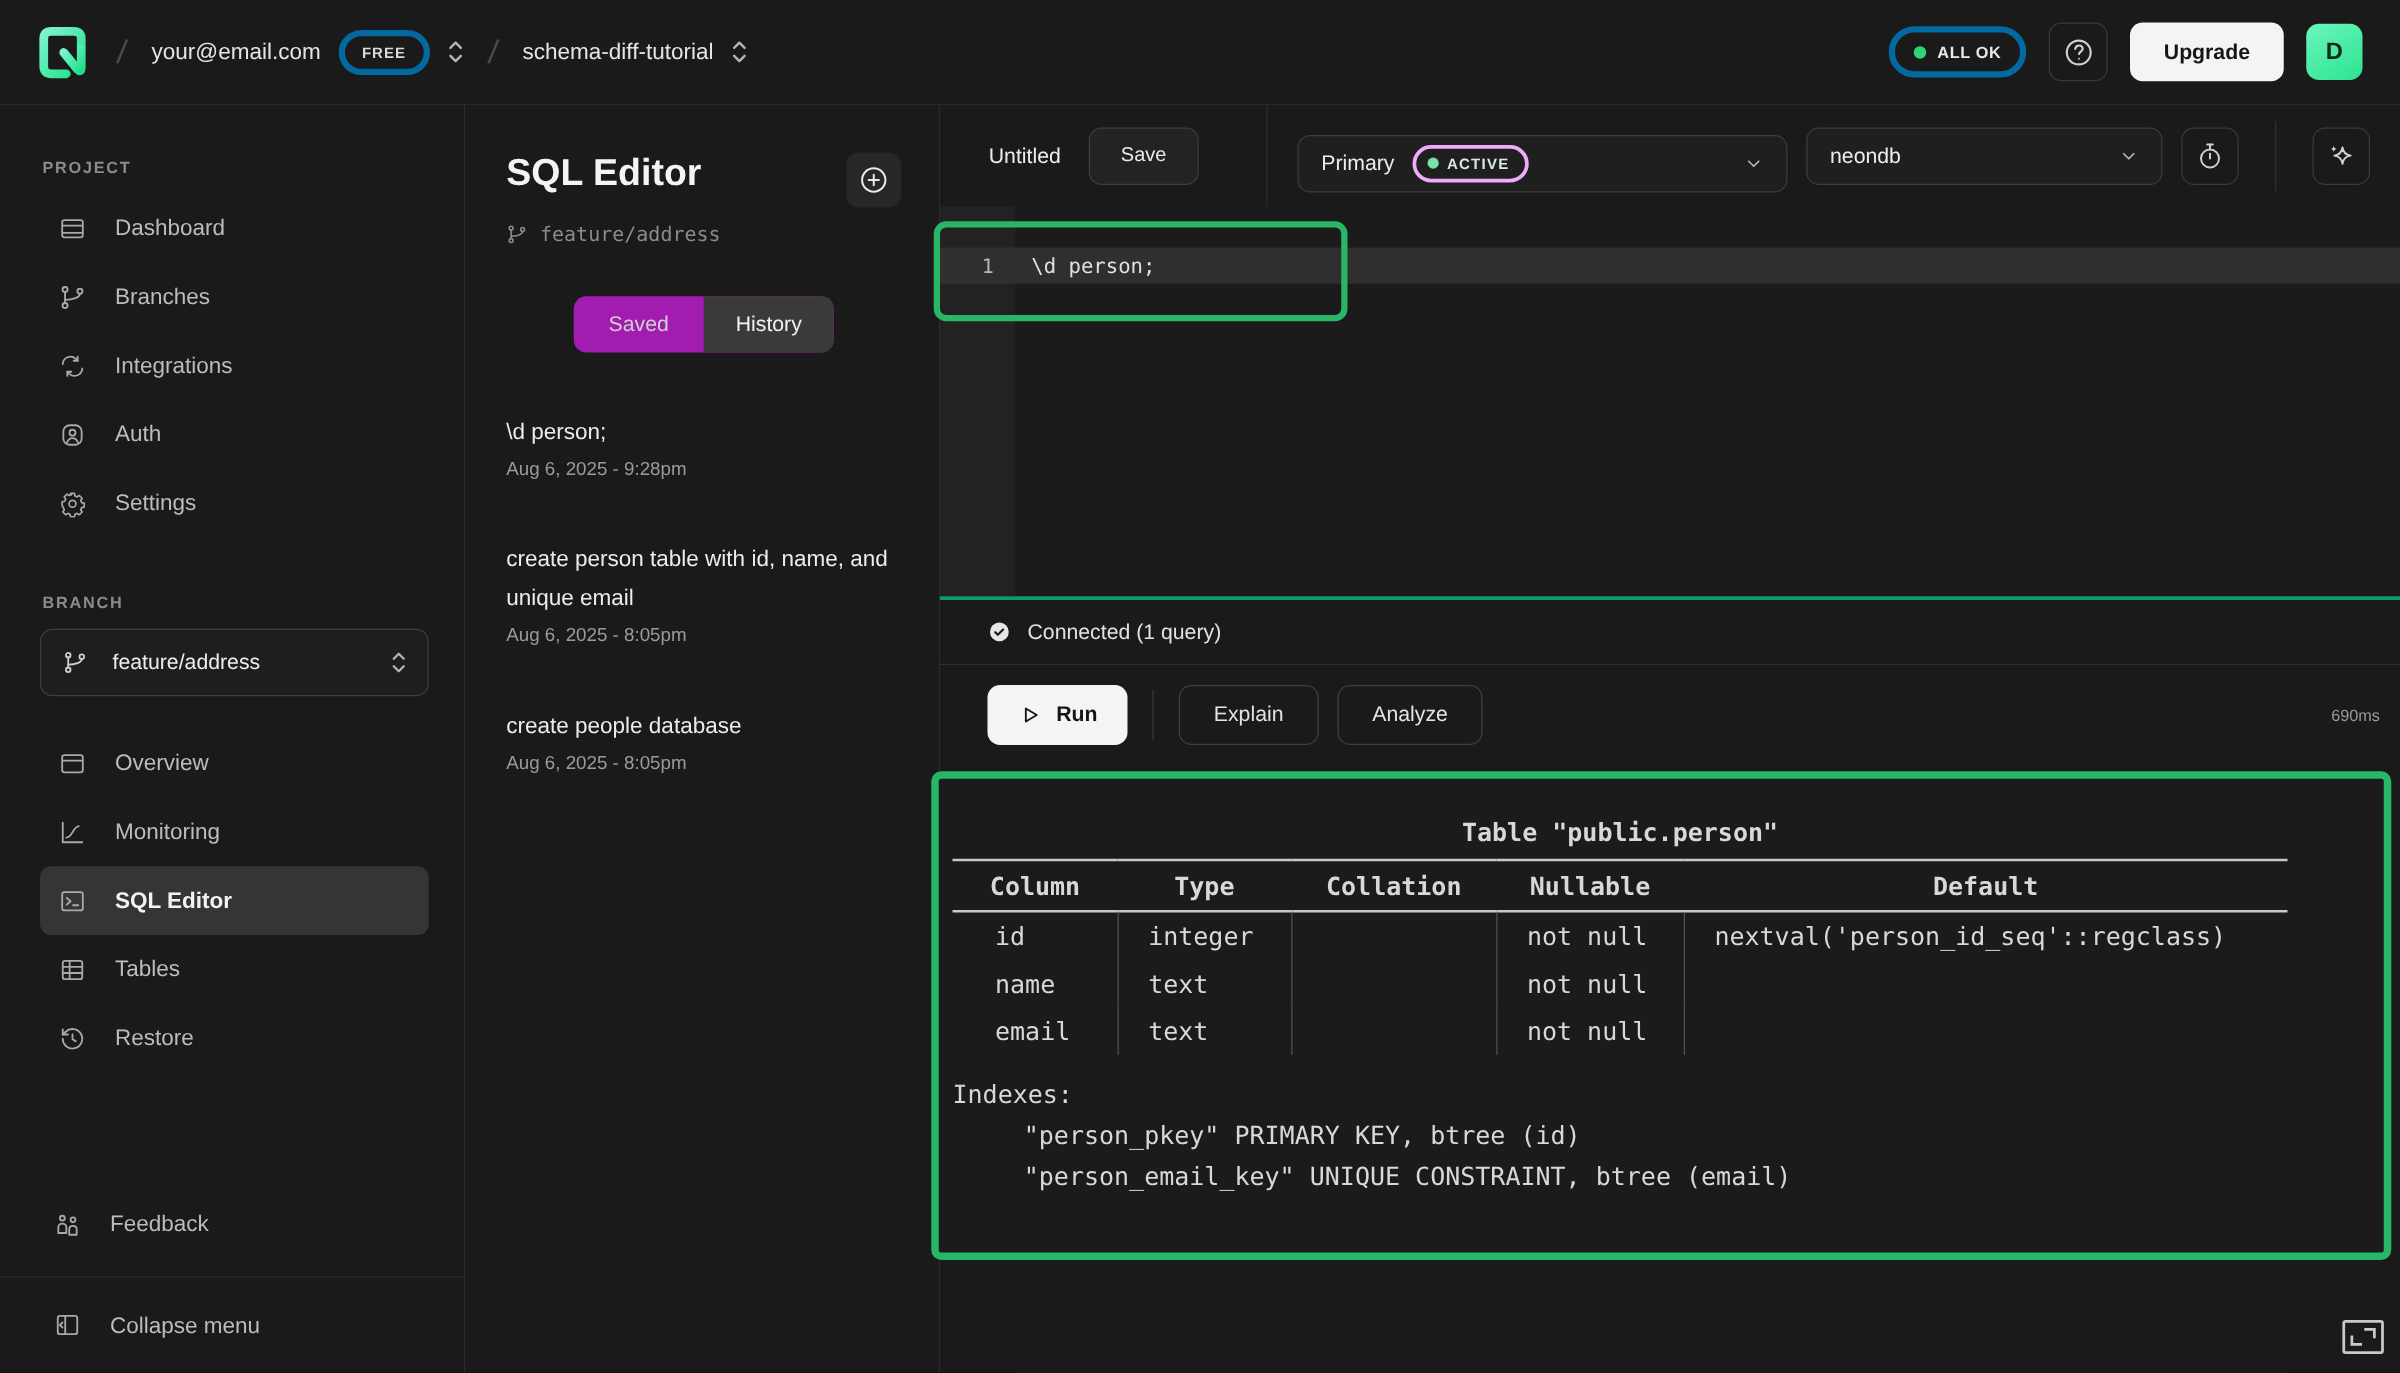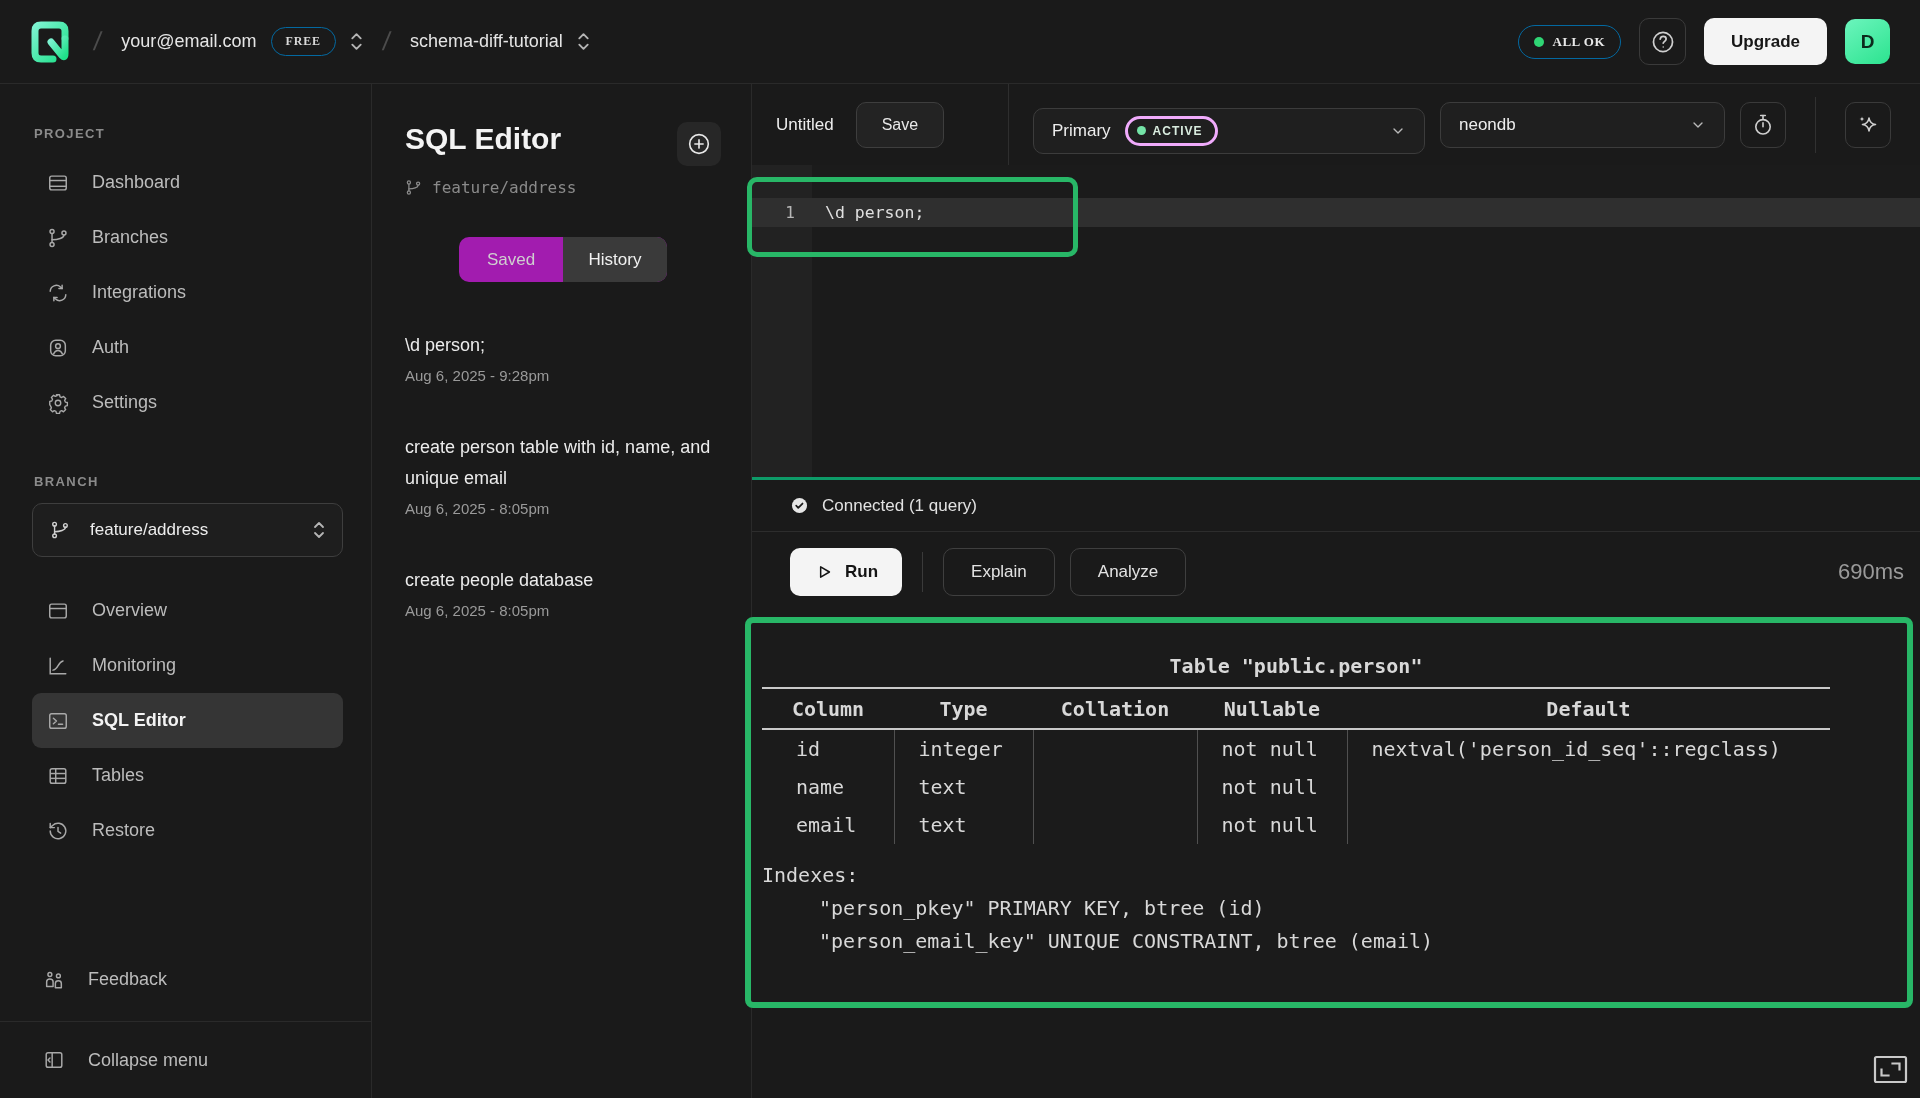--- a/index.html
+++ b/index.html
@@ -6,21 +6,21 @@
   #app{position:relative;width:1920px;height:1098px;background:#1a1a1a;overflow:hidden;
        font-family:"Liberation Sans",sans-serif;color:#e6e6e6;}
   svg{display:block}
   .mono{font-family:"DejaVu Sans Mono","Liberation Mono",monospace;}
 
   
   .topbar{position:absolute;left:0;top:0;right:0;height:84px;display:flex;align-items:center;
           padding:0 30px;box-sizing:border-box;border-bottom:1px solid #2a2a2a;background:#1a1a1a;}
   .crumb-slash{color:#4c4c4c;font-size:26px;font-weight:300;margin:0 20px;transform:skewX(-8deg);}
   .crumb-text{font-size:18px;color:#e5e5e5;}
-  .pill{border:1px solid #0369a1;border-radius:999px;color:#d9d9d9;font-family:Liberation Serif, serif;}
+  .pill{border:5px solid #0369a1;border-radius:999px;color:#d9d9d9;}
   .free-badge{font-size:12px;font-weight:700;letter-spacing:.8px;padding:6px 14px;margin-left:14px;}
   .updown{margin-left:14px;color:#b5b5b5;cursor:pointer;}
   .top-right{margin-left:auto;display:flex;align-items:center;gap:18px;}
   .allok{display:flex;align-items:center;gap:9px;padding:8px 15px;font-size:13px;font-weight:700;
          letter-spacing:.5px;color:#e9e9e9;}
   .dot{width:10px;height:10px;border-radius:50%;background:#2fd574;}
   .icon-btn{display:flex;align-items:center;justify-content:center;border:1px solid #3a3a3a;
             border-radius:10px;background:transparent;color:#cfcfcf;cursor:pointer;}
   .help-btn{width:47px;height:47px;}
   .upgrade-btn{height:47px;padding:0 27px;border-radius:10px;background:#f4f4f4;color:#161616;
@@ -57,21 +57,21 @@
              background:#a21caf;}
   .seg{flex:1;display:flex;align-items:center;justify-content:center;font-size:17px;color:#cfcfcf;cursor:pointer;}
   .seg.active{background:#3a3a3a;color:#f1f1f1;}
   .history{margin-top:48px;}
   .hist-item{margin-bottom:48px;cursor:pointer;}
   .hist-q{font-size:18px;color:#ececec;line-height:31px;max-width:310px;}
   .hist-t{font-size:15px;color:#9a9a9a;margin-top:6px;}
 
   
   .main{position:absolute;left:752px;top:84px;right:0;bottom:0;background:#1a1a1a;}
-  .main-toolbar{position:absolute;left:0;right:0;top:0;height:81px;display:flex;align-items:center;}
+  .main-toolbar{position:absolute;left:15px;right:0;top:0;height:81px;display:flex;align-items:center;}
   .tab-group{width:257px;box-sizing:border-box;padding:0 24px;display:flex;align-items:center;gap:22px;
              height:100%;border-right:1px solid #2e2e2e;}
   .tab-name{font-size:17px;color:#ededed;}
   .save-btn{height:46px;padding:0 25px;border-radius:10px;border:1px solid #3e3e3e;background:#232323;
             color:#e9e9e9;font-size:16px;cursor:pointer;font-family:"Liberation Sans",sans-serif;}
   .conn-group{flex:1;display:flex;align-items:center;gap:15px;padding:0 24px;}
   .select{height:46px;border:1px solid #3c3c3c;border-radius:10px;background:#1f1f1f;display:flex;
           align-items:center;gap:14px;padding:0 18px;box-sizing:border-box;font-size:17px;color:#ededed;cursor:pointer;}
   .select .chev{margin-left:auto;color:#b9b9b9;}
   .compute-select{width:392px;margin-top:12px;}
@@ -97,21 +97,21 @@
             gap:13px;padding-left:38px;border-bottom:1px solid #2d2d2d;font-size:17px;color:#e2e2e2;}
 
   .run-bar{position:absolute;left:0;right:0;top:448px;height:80px;display:flex;align-items:center;
            padding:0 16px 0 38px;box-sizing:border-box;}
   .run-btn{height:48px;padding:12px 24px;border-radius:10px;background:#f4f4f4;border:none;color:#141414;
            font-size:17px;font-weight:600;display:flex;align-items:center;gap:11px;cursor:pointer;
            font-family:"Liberation Sans",sans-serif;}
   .run-vdiv{width:1px;height:40px;background:#3a3a3a;margin:0 20px;}
   .ghost-btn{height:48px;padding:0 27px;border-radius:10px;border:1px solid #3f3f3f;background:transparent;
              color:#e3e3e3;font-size:17px;cursor:pointer;font-family:"Liberation Sans",sans-serif;}
-  .duration{margin-left:auto;color:#9a9a9a;font-size:22px;}
+  .duration{margin-left:auto;color:#9a9a9a;font-size:13px;}
 
   
   .results-box{position:absolute;left:-7px;top:533px;width:1168px;height:391px;box-sizing:border-box;
                border:6px solid #28b767;border-radius:8px;background:#1b1b1b;overflow:hidden;}
   .psql{font-family:"DejaVu Sans Mono","Liberation Mono",monospace;font-size:20px;color:#d8d8d8;}
   .psql-title{width:1068px;margin:31px 0 9px 11px;text-align:center;font-weight:700;}
   table.psql-table{table-layout:fixed;border-collapse:collapse;width:1068px;margin-left:11px;}
   table.psql-table th{border-top:2px solid #c9c9c9;border-bottom:2px solid #c9c9c9;height:39px;
                       font-weight:700;font-size:20px;text-align:center;padding:0;}
   table.psql-table td{height:38px;padding:0 0 0 24px;font-size:20px;white-space:nowrap;overflow:visible;}

